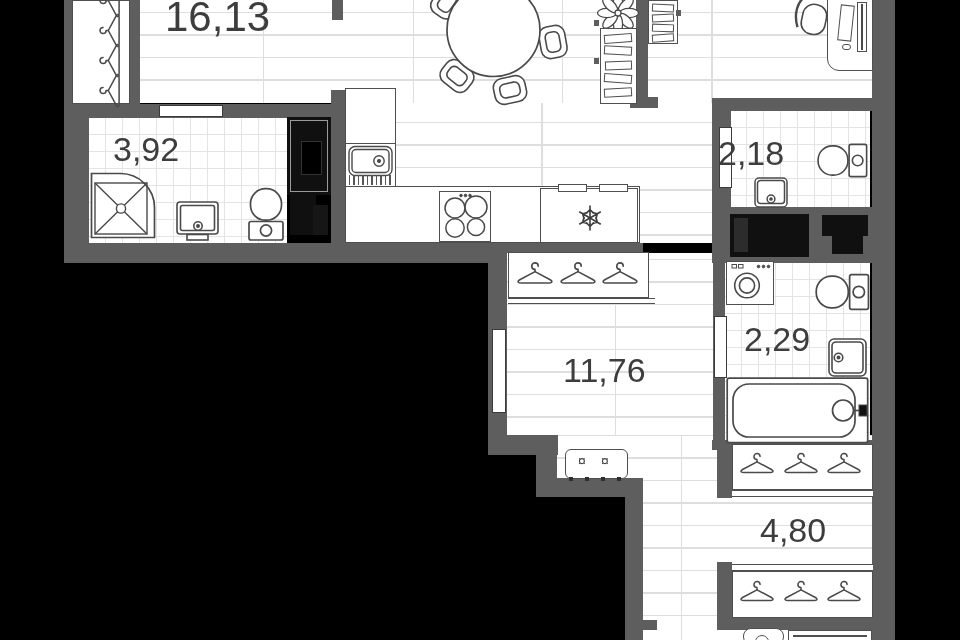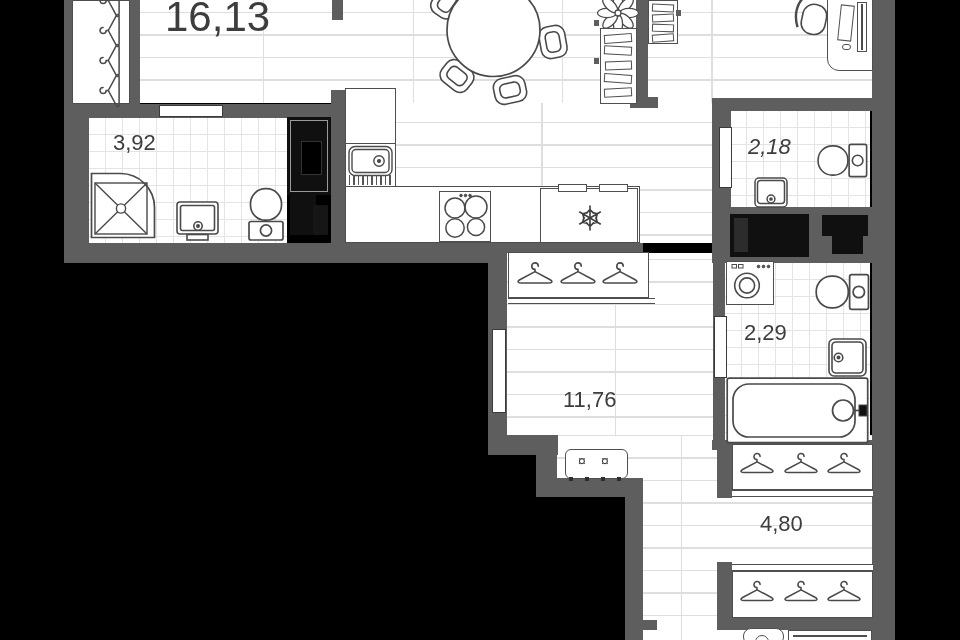--- a/index.html
+++ b/index.html
@@ -10,21 +10,21 @@
         background-image:repeating-linear-gradient(#0000 0 21px,#dedede 21px 22.5px),
                          repeating-linear-gradient(90deg,#0000 0 148px,#dedede 148px 149.5px);}
   .tile{position:absolute;background-color:#fff;
         background-image:repeating-linear-gradient(#0000 0 16px,#e4e4e4 16px 17px),
                          repeating-linear-gradient(90deg,#0000 0 16px,#e4e4e4 16px 17px);}
   .wbox{position:absolute;background:#fff;border:1.5px solid #4f4f4f;box-sizing:border-box;}
   .door{position:absolute;background:#fff;border:1.6px solid #3b3b3b;box-sizing:border-box;}
   .blackbox{position:absolute;background:#101010;}
   .label{position:absolute;color:#3d3d3d;font-weight:500;line-height:1;letter-spacing:0;}
   .lab-big{font-size:42px;}
-  .lab-sm{font-size:22px;}
+  .lab-sm{font-size:34px;}
   .fix{position:absolute;overflow:visible;}
   .shelfline{position:absolute;background:#fff;border-top:1.5px solid #4f4f4f;border-bottom:1.5px solid #4f4f4f;box-sizing:border-box;}
   .book{position:absolute;border:1.4px solid #4f4f4f;background:#fff;box-sizing:border-box;}
   .mount{position:absolute;background:#5e5e5e;}
   .foot{position:absolute;width:4px;height:4px;background:#2e2e2e;}
   .benchmark{position:absolute;font-size:14px;color:#3f3f3f;line-height:1;}
   svg{stroke:#4a4a4a;}
 </style>
 </head>
 <body>
@@ -338,18 +338,18 @@
 
   <div class="wbox" style="left:743px;top:628px;width:41px;height:17px;border-radius:8px;">
     <div style="position:absolute;left:11px;top:6px;width:14px;height:14px;border:1.5px solid #4f4f4f;border-radius:50%;box-sizing:border-box;"></div>
   </div>
   <div class="wbox" style="left:788px;top:630px;width:84px;height:13px;">
     <div style="position:absolute;left:4px;top:4px;right:4px;height:1.5px;background:#4f4f4f;"></div>
   </div>
 
   <div class="label lab-big" style="left:165px;top:-4px;">16,13</div>
   <div class="label lab-sm" style="left:113px;top:132px;">3,92</div>
-  <div class="label lab-sm" style="left:748px;top:136px;font-style:italic;">2,18</div>
-  <div class="label lab-sm" style="left:563px;top:353px;margin-top:36px;">11,76</div>
+  <div class="label lab-sm" style="left:718px;top:136px;">2,18</div>
+  <div class="label lab-sm" style="left:563px;top:353px;">11,76</div>
   <div class="label lab-sm" style="left:744px;top:322px;">2,29</div>
   <div class="label lab-sm" style="left:760px;top:513px;">4,80</div>
 
 </div>
 
 </body></html>

